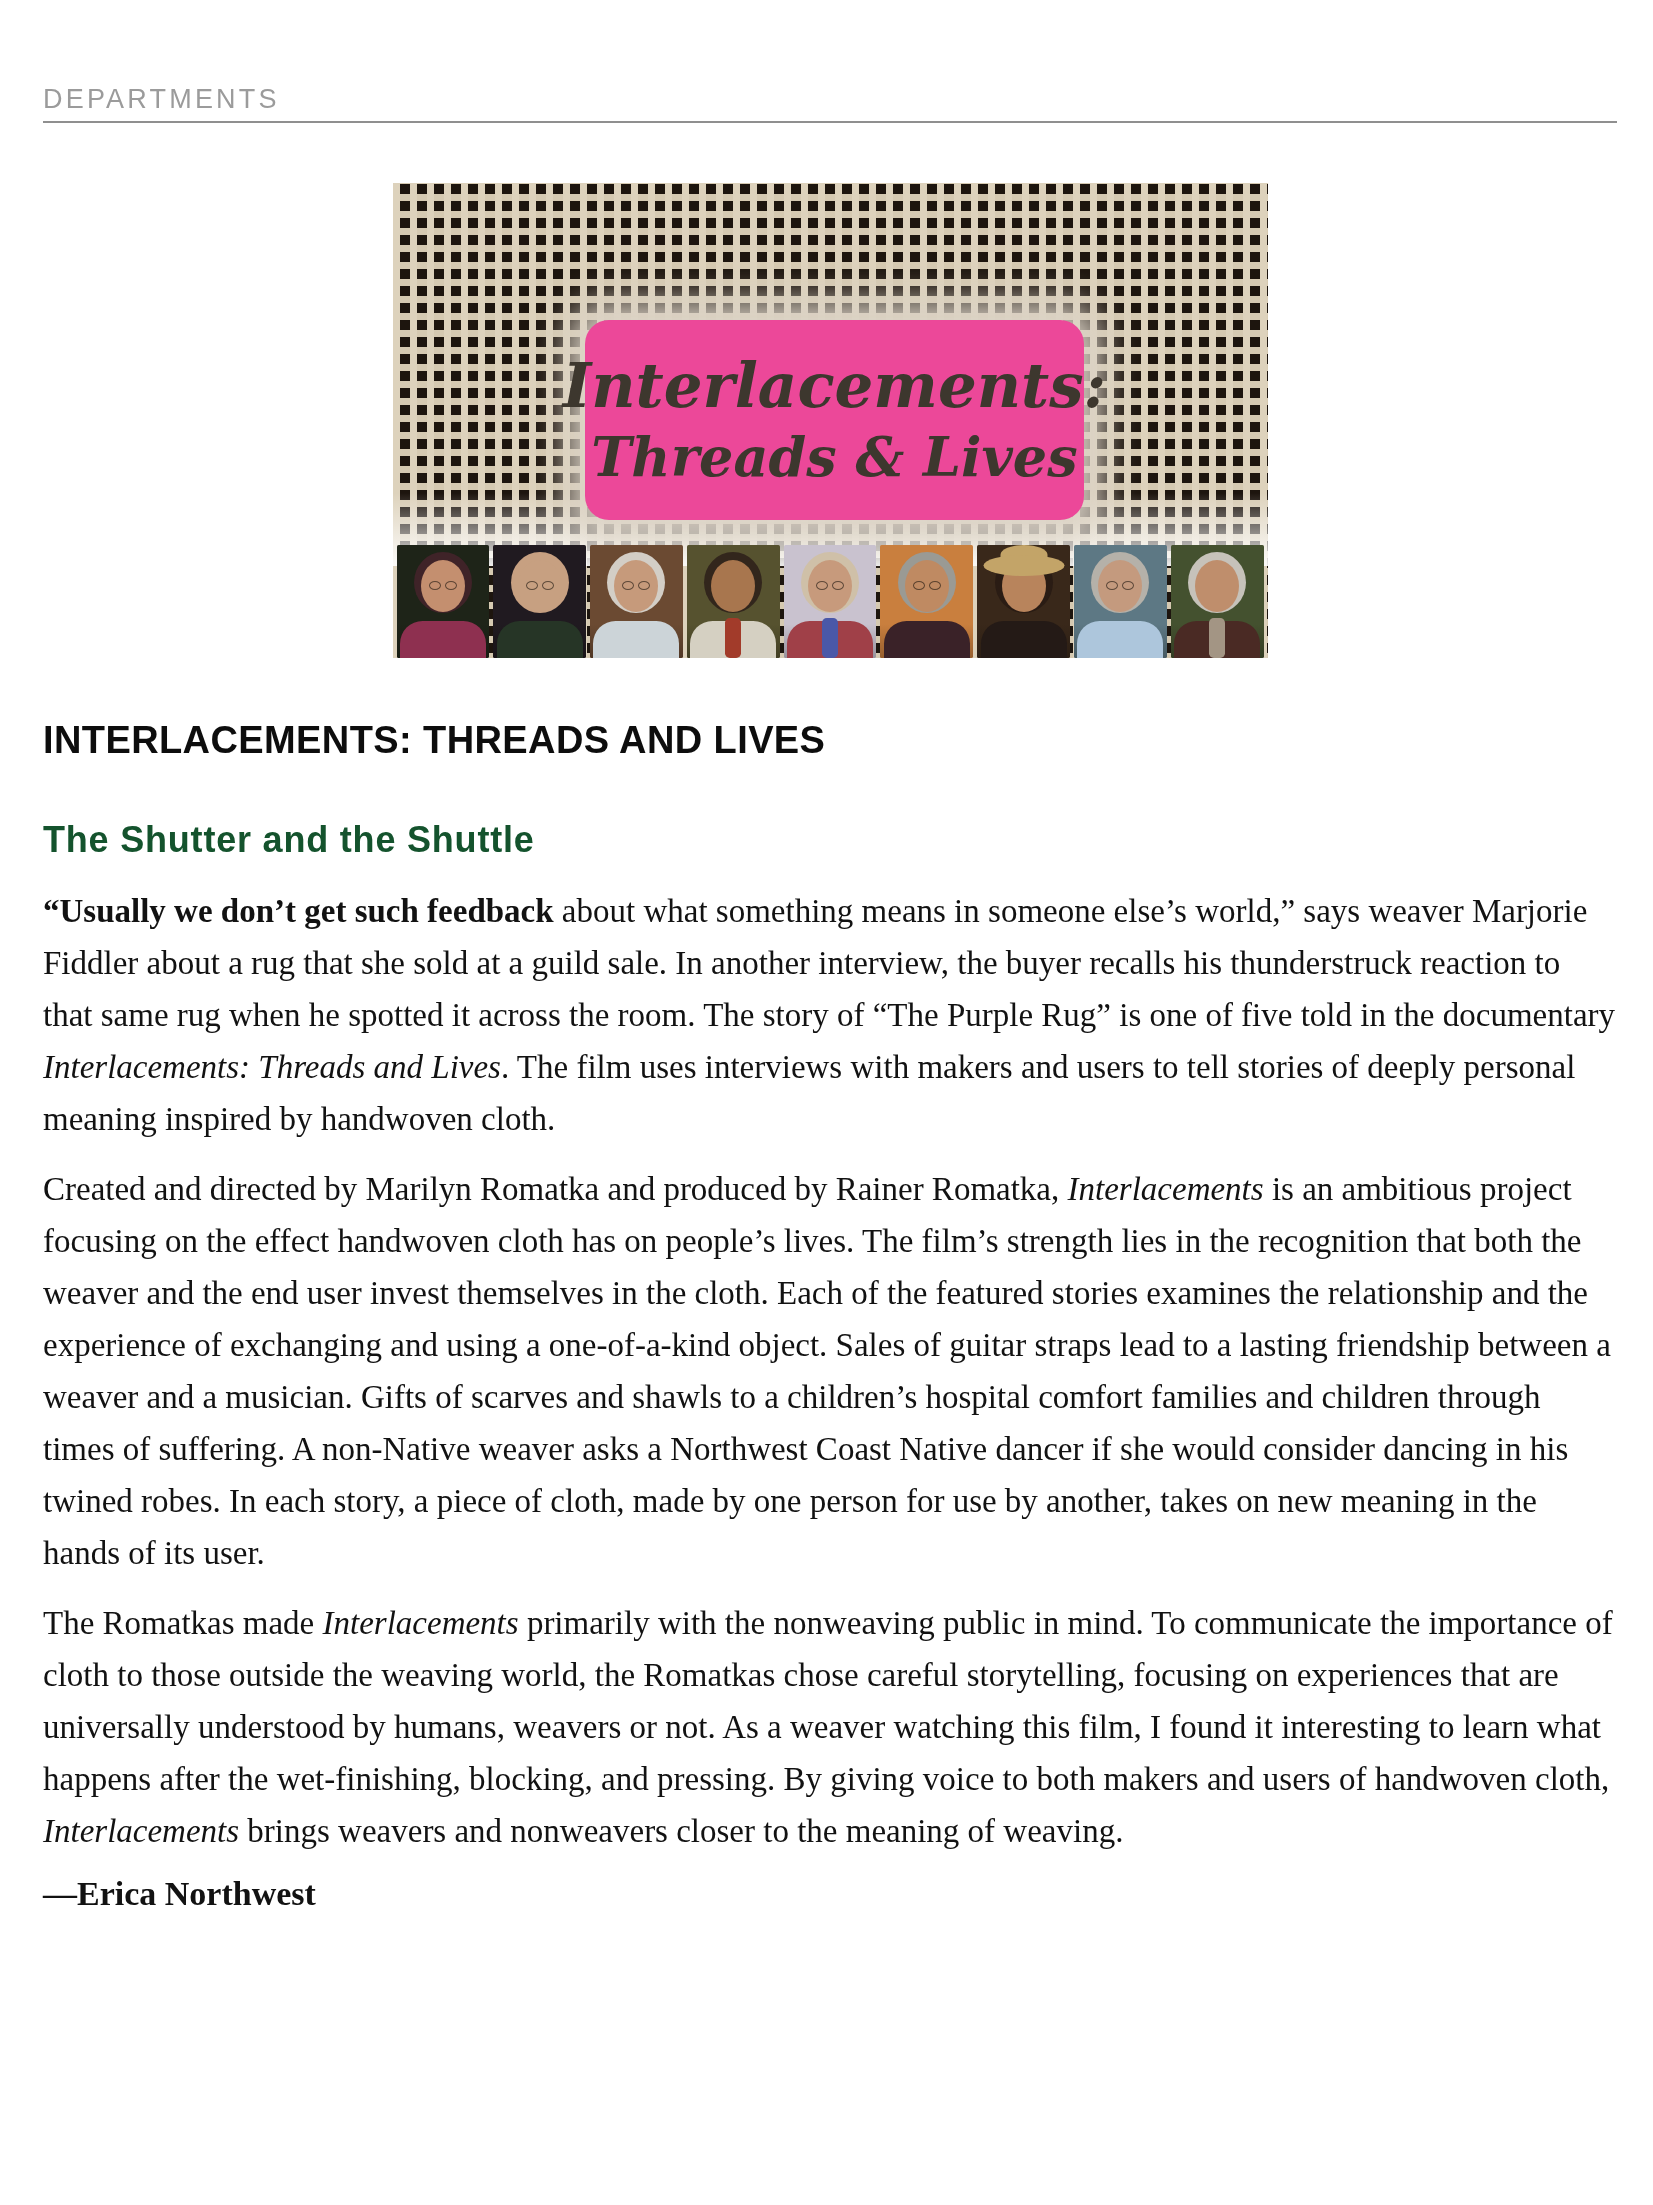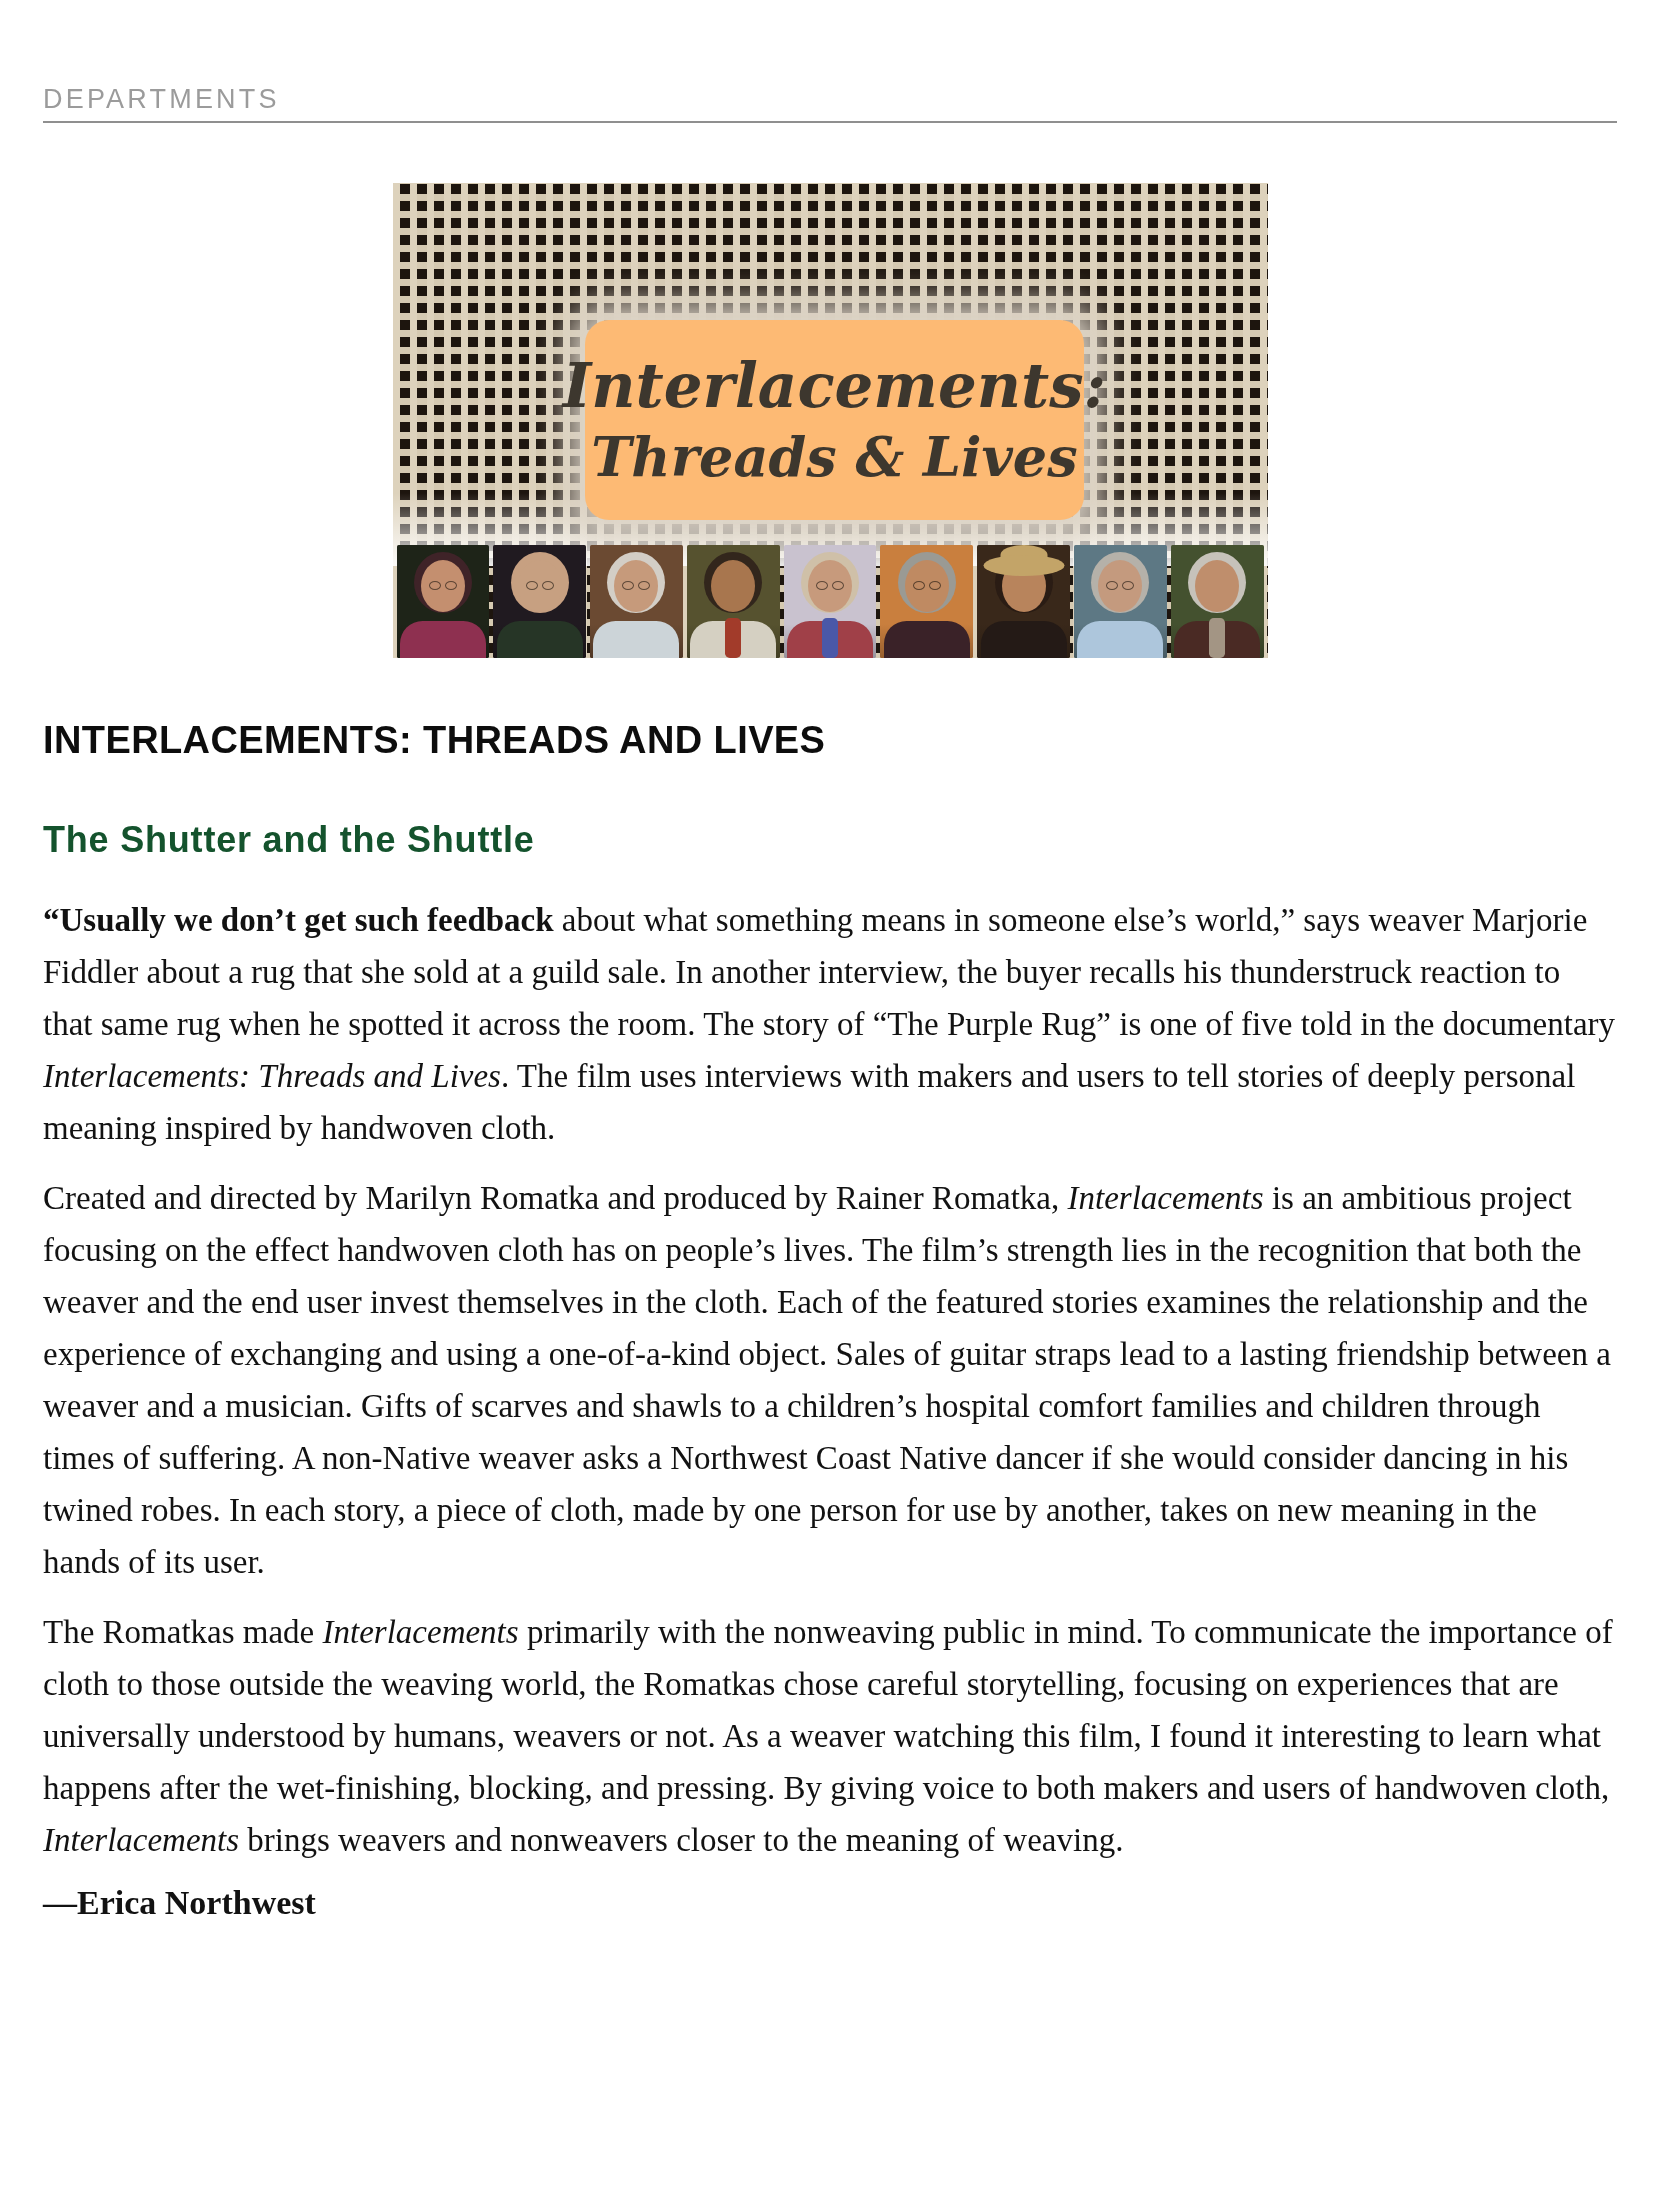--- a/index.html
+++ b/index.html
@@ -41,21 +41,21 @@
       repeating-linear-gradient(0deg, #d5c9b1 0 7.3px, rgba(0,0,0,0) 7.3px 17px);
   }
   .white-fade {
     position: absolute; left: 0; right: 0; bottom: 105px; height: 73px;
     background: linear-gradient(to bottom, rgba(255,255,255,0), rgba(255,255,255,0.92));
   }
   .banner-bottom { position: absolute; left: 0; right: 0; bottom: 0; height: 13px; background: #ffffff; }
 
   .banner-label {
     position: absolute; left: 22%; top: 28%; width: 57%; height: 41%;
-    background: #fdba74; border-radius: 24px;
+    background: #ec4899; border-radius: 24px;
     box-shadow: 0 0 34px 19.4px rgba(219,211,198,0.95);
     display: flex; flex-direction: column; justify-content: center; align-items: center;
     row-gap: 14.5px;
   }
   .label-line1, .label-line2 {
     font-family: "DejaVu Serif", serif;
     font-style: italic; font-weight: 700; color: #3d372e; line-height: 1;
   }
   .label-line1 { font-size: 61px; }
   .label-line2 { font-size: 54px; }
@@ -80,21 +80,21 @@
     font-family: "Liberation Sans", sans-serif;
     font-size: 38px; font-weight: 700; line-height: 1;
     letter-spacing: 0.4px; color: #0d0d0d;
   }
   .article-subheading {
     margin-top: 63px;
     font-family: "Liberation Sans", sans-serif;
     font-size: 36px; font-weight: 700; line-height: 1;
     letter-spacing: 0.8px; color: #14532d;
   }
-  .paragraphs { margin-top: 36px; }
+  .paragraphs { margin-top: 27px; }
   .body-para {
     font-size: 33px; line-height: 52px; color: #121212;
     margin-bottom: 18px; max-width: 1574px;
   }
   .body-para strong { font-weight: 700; }
   .body-para em { font-style: italic; }
   .byline {
     margin-top: 11.3px;
     font-size: 34px; font-weight: 700; line-height: 1.1; color: #121212;
   }

